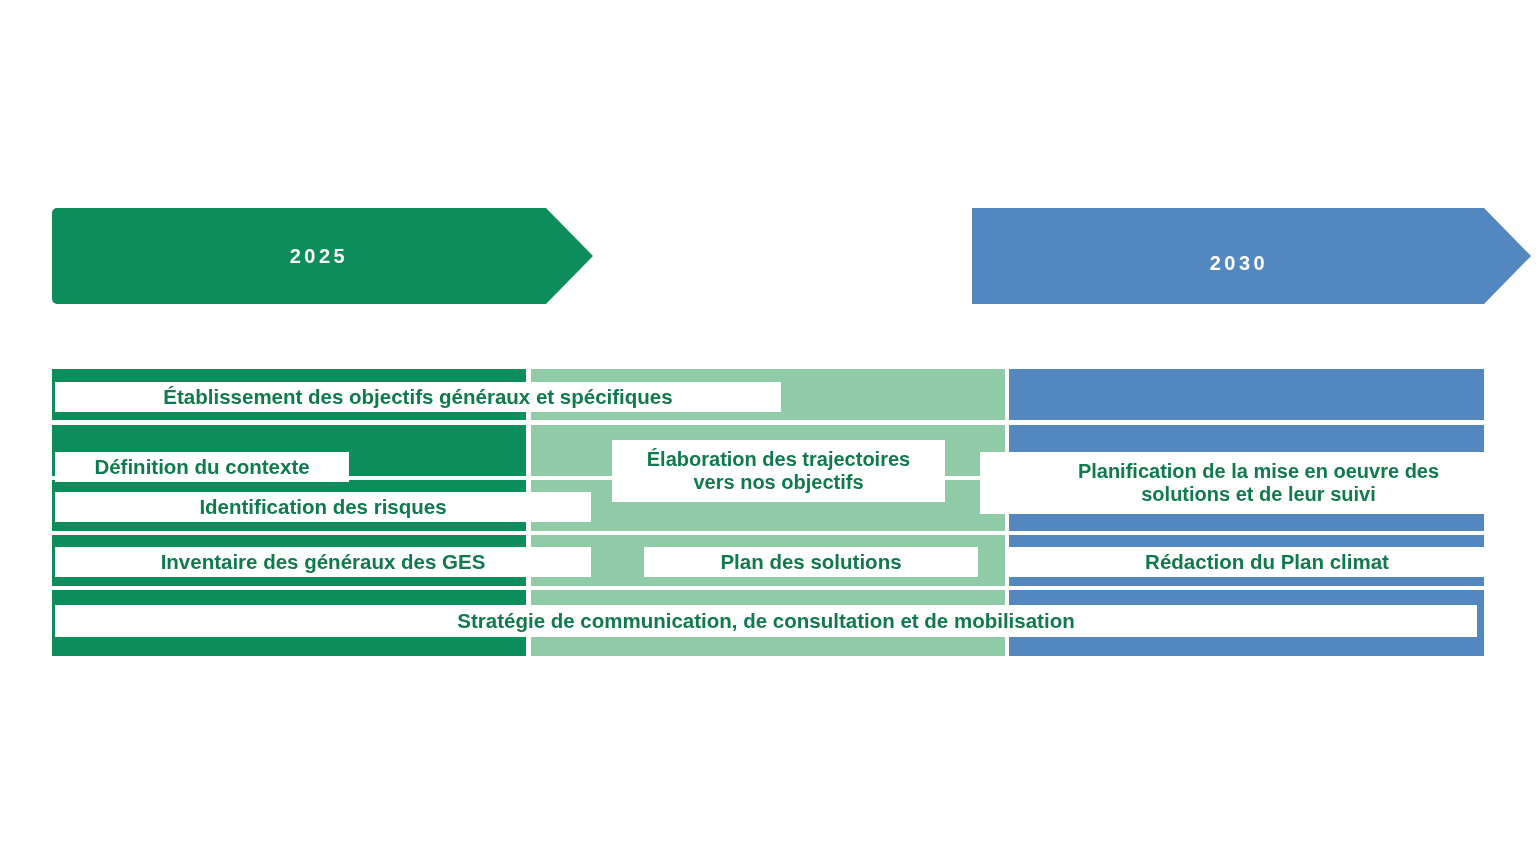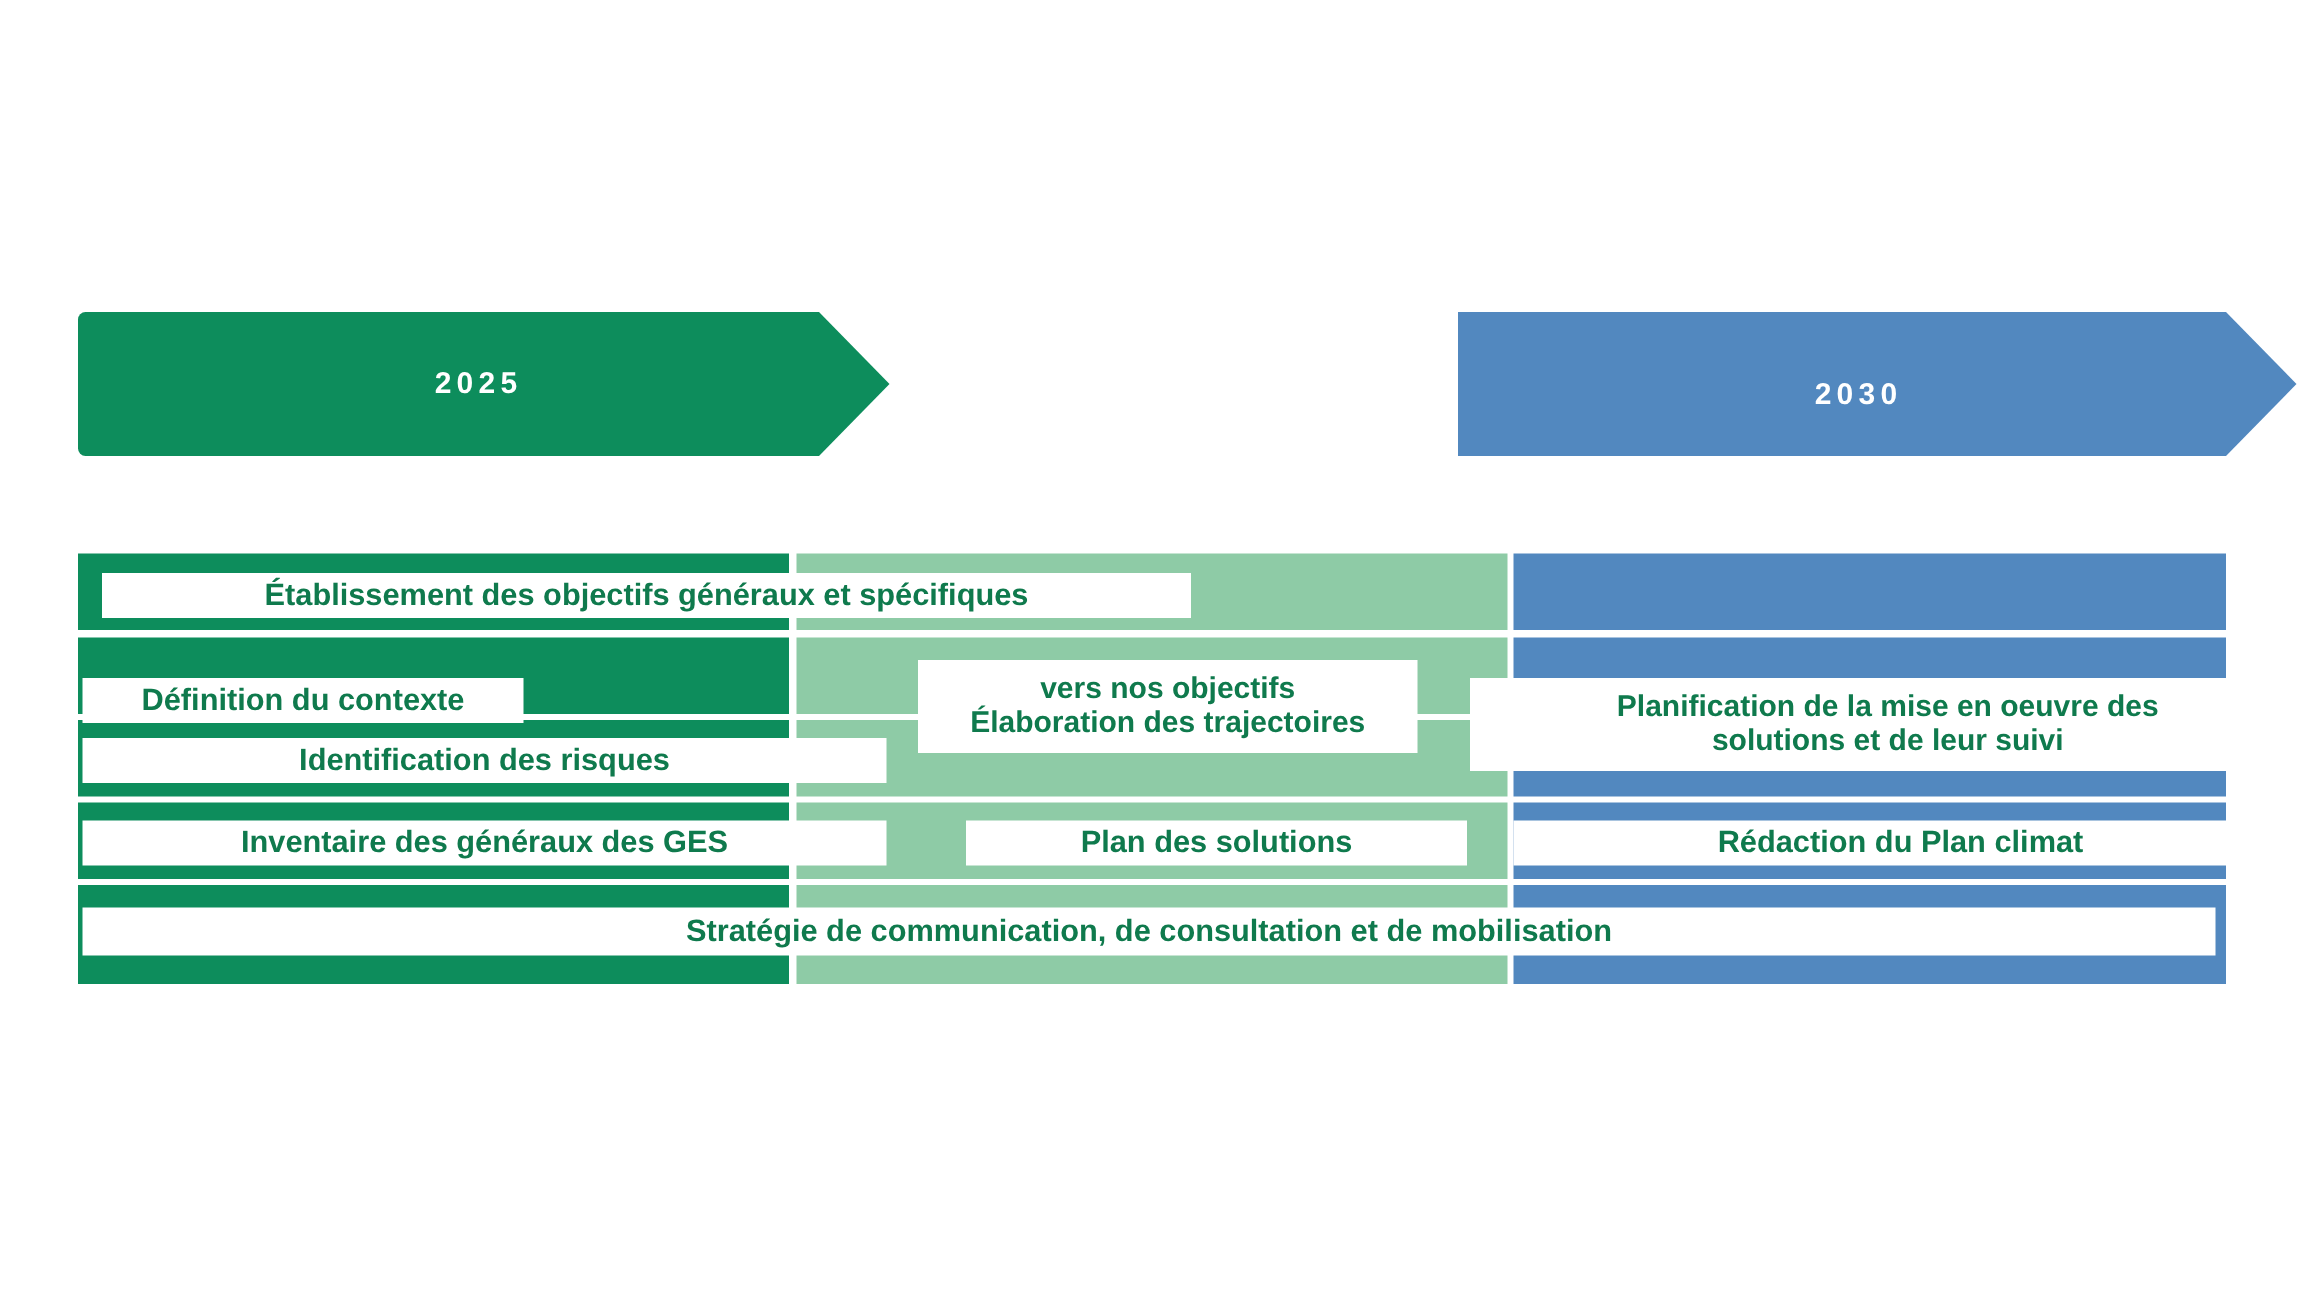--- a/index.html
+++ b/index.html
@@ -144,21 +144,21 @@
     line-height: 1.16;
     z-index: 5;
     box-sizing: border-box;
   }
   .label-plate span { display: block; }
 
   .lp-size-1 { font-size: 20.5px; }
   .lp-size-2 { font-size: 20px; }
 
   
-  .plate-objectifs   { left: 16px;   top: 13px;  width: 726px; height: 30px; }
+  .plate-objectifs   { left: 3px;   top: 13px;  width: 726px; height: 30px; }
   .plate-contexte    { left: 3px;   top: 83px;  width: 294px; height: 30px; }
   .plate-risques     { left: 3px;   top: 123px; width: 536px; height: 30px; }
   .plate-inventaire  { left: 3px;   top: 178px; width: 536px; height: 30px; }
   .plate-strategie   { left: 3px;   top: 236px; width: 1422px; height: 32px; }
 
   .plate-trajectoires{ left: 560px; top: 71px;  width: 333px; height: 62px; }
   .plate-choix       { left: 592px; top: 178px; width: 334px; height: 30px; }
 
   .plate-planif      { left: 928px; top: 83px;  width: 545px; height: 62px; padding-left: 12px; }
   .plate-redaction   { left: 957px; top: 178px; width: 516px; height: 30px; }
@@ -220,22 +220,22 @@
     <div class="label-plate lp-size-1 plate-inventaire">
       <span>Inventaire des généraux des GES</span>
     </div>
 
     <div class="label-plate lp-size-1 plate-strategie">
       <span>Stratégie de communication, de consultation et de mobilisation</span>
     </div>
 
     <div class="label-plate lp-size-2 plate-trajectoires">
       <div>
+        <span>Élaboration des trajectoires</span>
         <span>vers nos objectifs</span>
-        <span>Élaboration des trajectoires</span>
       </div>
     </div>
 
     <div class="label-plate lp-size-1 plate-choix">
       <span>Plan des solutions</span>
     </div>
 
     <div class="label-plate lp-size-2 plate-planif">
       <div>
         <span>Planification de la mise en oeuvre des</span>

